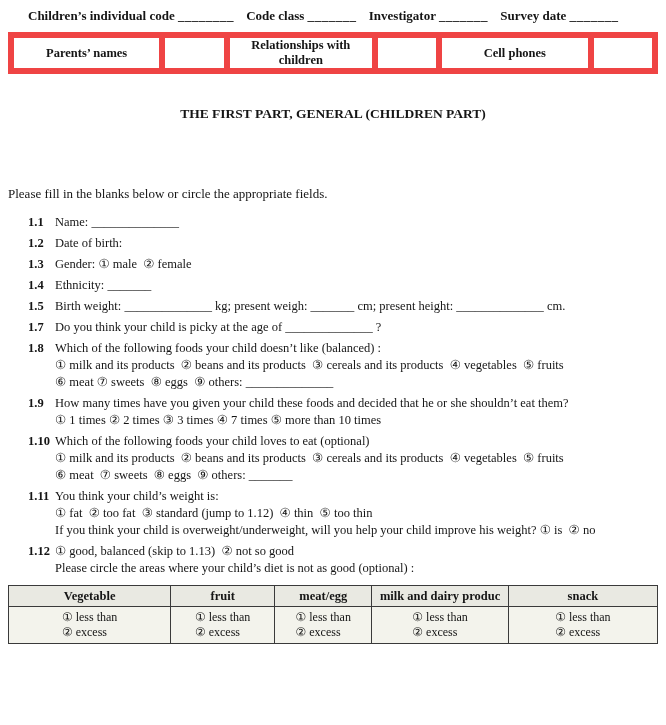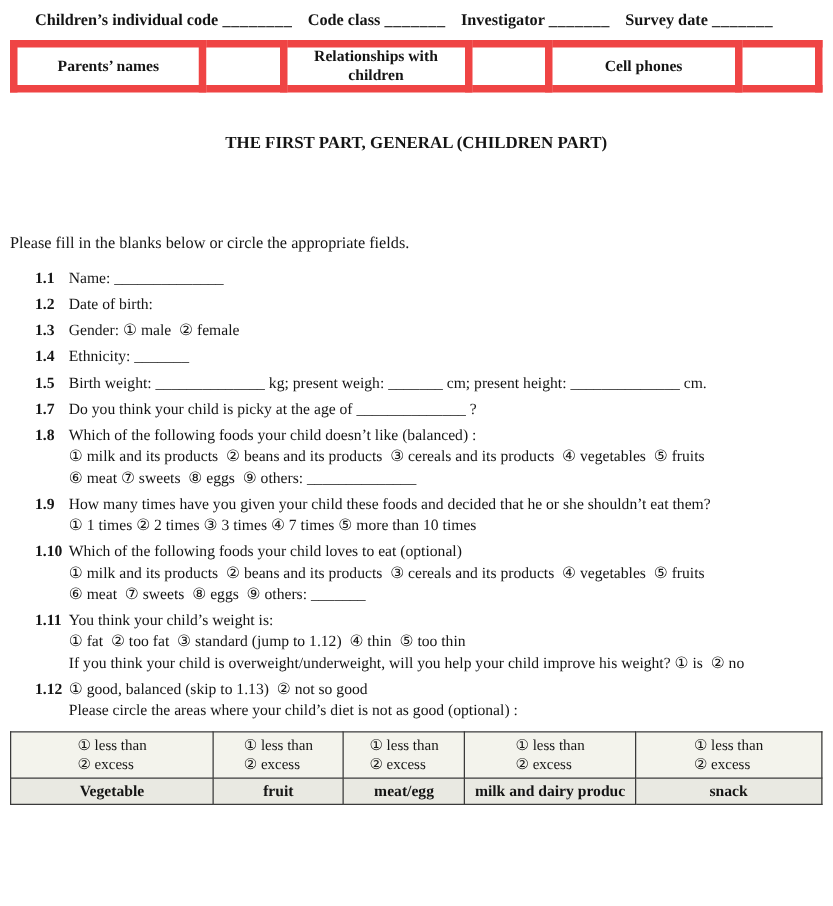--- a/index.html
+++ b/index.html
@@ -165,54 +165,54 @@
   <table class="bottom-table">
     <colgroup>
       <col style="width:25%">
         <col style="width:16%">
         <col style="width:15%">
         <col style="width:21%">
         <col style="width:23%">
     </colgroup>
     <tbody>
       <tr>
-        <td>
-          <div class="cell-lines">
-            <div>① less than</div>
-            <div>② excess</div>
-          </div>
-        </td>
-        <td>
-          <div class="cell-lines">
-            <div>① less than</div>
-            <div>② excess</div>
-          </div>
-        </td>
-        <td>
-          <div class="cell-lines">
-            <div>① less than</div>
-            <div>② excess</div>
-          </div>
-        </td>
-        <td>
-          <div class="cell-lines">
-            <div>① less than</div>
-            <div>② excess</div>
-          </div>
-        </td>
-        <td>
-          <div class="cell-lines">
-            <div>① less than</div>
-            <div>② excess</div>
-          </div>
-        </td>
-      </tr>
-      <tr>
         <th>Vegetable</th>
         <th>fruit</th>
         <th>meat/egg</th>
         <th>milk and dairy produc</th>
         <th>snack</th>
       </tr>
+      <tr>
+        <td>
+          <div class="cell-lines">
+            <div>① less than</div>
+            <div>② excess</div>
+          </div>
+        </td>
+        <td>
+          <div class="cell-lines">
+            <div>① less than</div>
+            <div>② excess</div>
+          </div>
+        </td>
+        <td>
+          <div class="cell-lines">
+            <div>① less than</div>
+            <div>② excess</div>
+          </div>
+        </td>
+        <td>
+          <div class="cell-lines">
+            <div>① less than</div>
+            <div>② excess</div>
+          </div>
+        </td>
+        <td>
+          <div class="cell-lines">
+            <div>① less than</div>
+            <div>② excess</div>
+          </div>
+        </td>
+      </tr>
     </tbody>
   </table>
 
 </div>
 
 </body></html>

